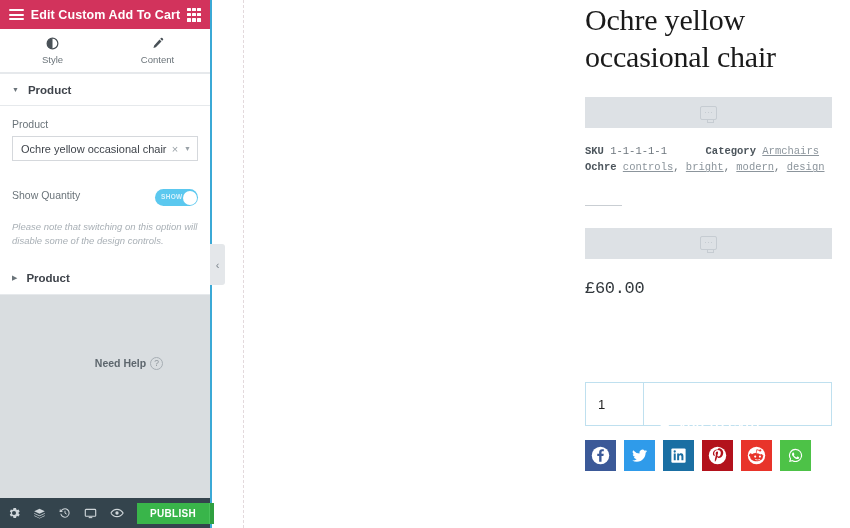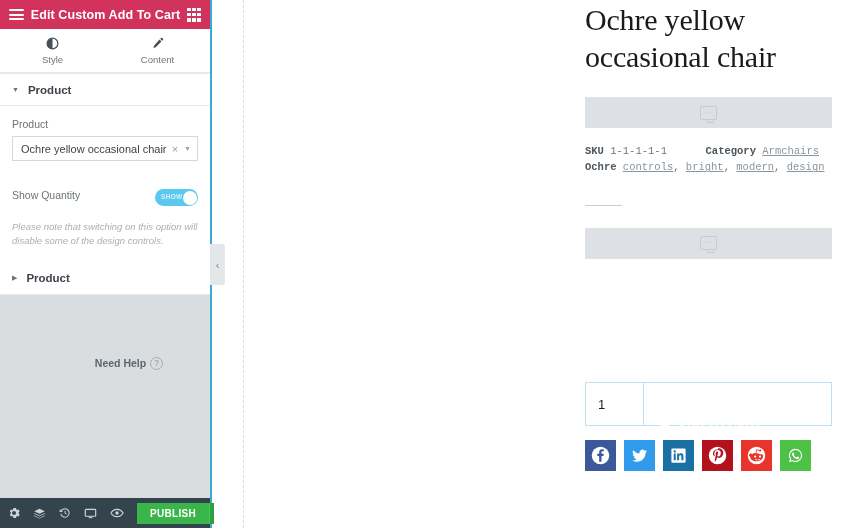--- a/index.html
+++ b/index.html
@@ -362,20 +362,21 @@
           <a href="#">design</a>
         </div>
       </div>
 
       <div class="hr-small"></div>
 
       <div class="ph-block">
         <span class="ph-ico"></span>
       </div>
 
+      <div class="price">£60.00</div>
 
       <div class="cart-row">
         <div class="qty">1</div>
         <div class="atc">
           <span class="cart-ico">
             <svg width="13" height="12" viewBox="0 0 16 16">
                 <path fill="#fff" d="M0 1h2.6l.5 2H15l-1.8 6.3H5L4.7 11H14v1.4H3.6L2.1 2.4H0zm5.6 11.5a1.4 1.4 0 1 1 0 2.8 1.4 1.4 0 0 1 0-2.8m6.6 0a1.4 1.4 0 1 1 0 2.8 1.4 1.4 0 0 1 0-2.8"></path>
               </svg>
           </span>
           <span>ADD TO CART</span>

